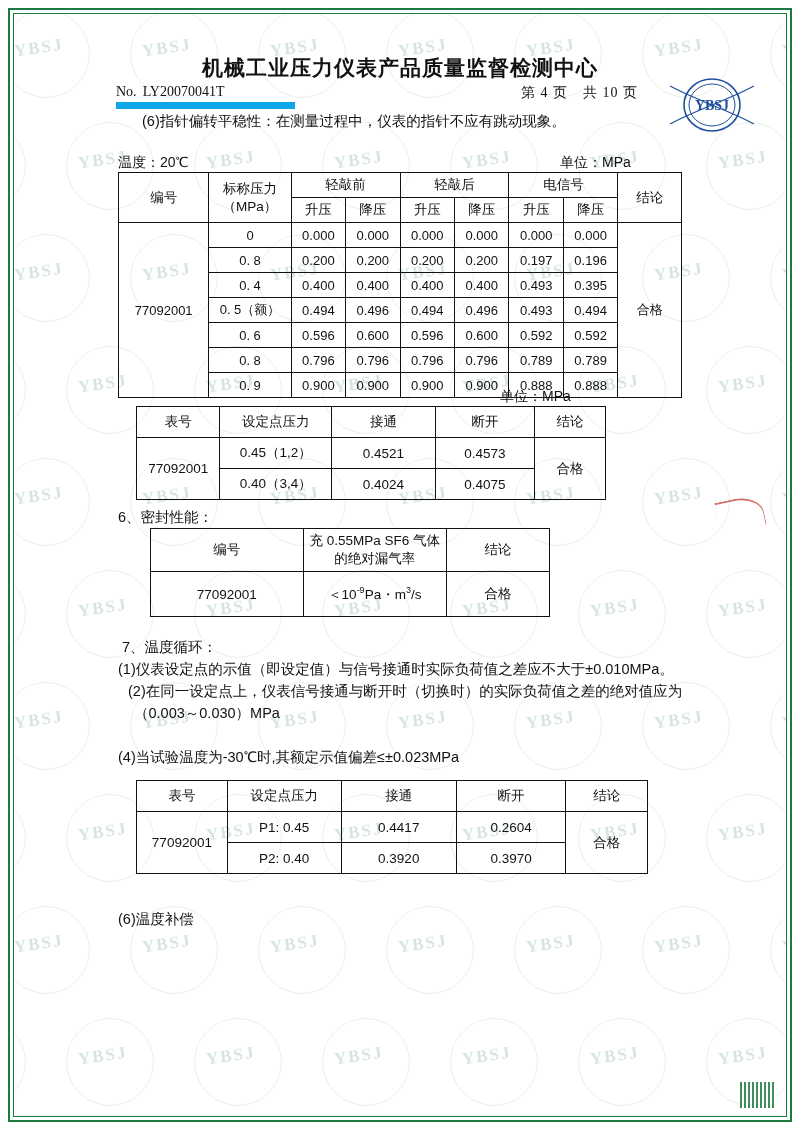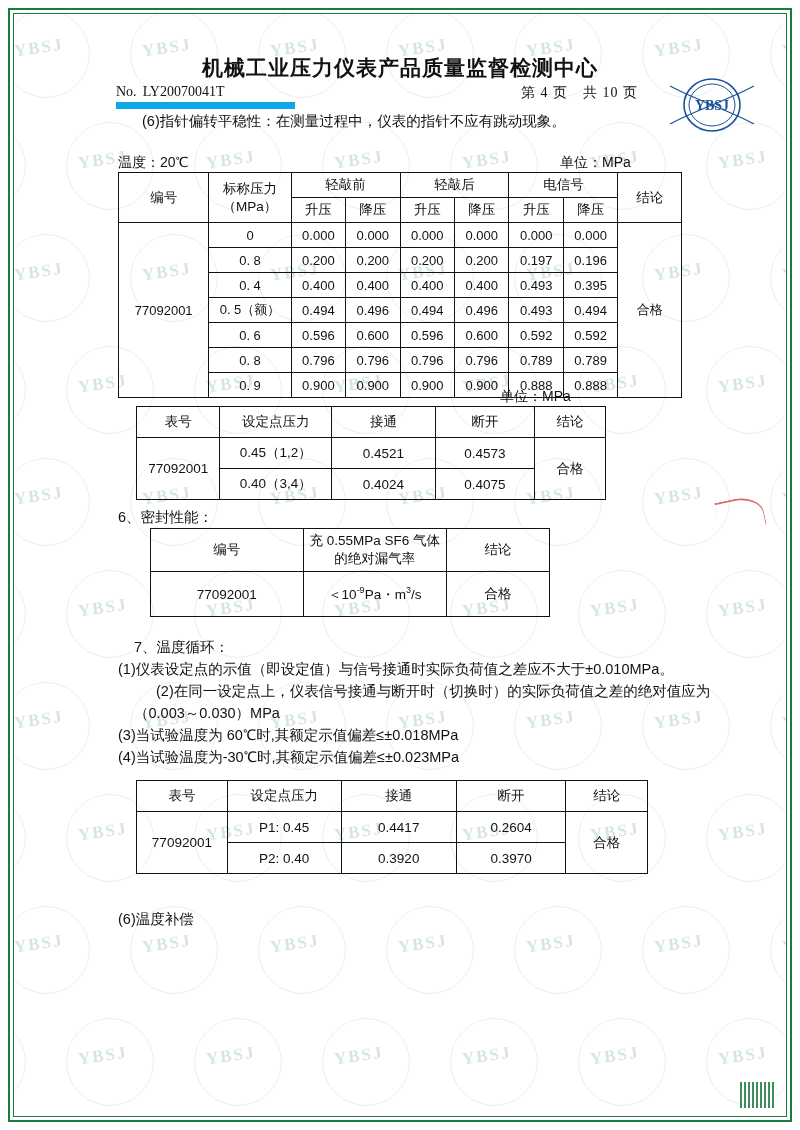--- a/index.html
+++ b/index.html
@@ -168,23 +168,23 @@
     left: 150px;
     width: 400px;
   }
   .tbl-seal td { font-size: 13.5px; }
   .tbl-seal .c1 { width: 160px; }
   .tbl-seal .c2 { width: 150px; }
   .tbl-seal .c3 { width: 110px; }
   .tbl-seal .r1 td { height: 38px; }
   .tbl-seal .r2 td { height: 40px; }
 
-  .sec-7 { top: 638px; left: 134px; }
+  .sec-7 { top: 638px; left: 122px; }
   .t-7-1 { top: 660px; left: 118px; }
-  .t-7-2 { top: 682px; left: 128px; margin-left: 28px; }
+  .t-7-2 { top: 682px; left: 128px; }
   .t-7-2b { top: 704px; left: 134px; }
   .t-7-3 { top: 726px; left: 118px; }
   .t-7-4 { top: 748px; left: 118px; }
 
   
   .tbl-cycle {
     position: absolute;
     top: 780px;
     left: 136px;
     width: 512px;
@@ -541,21 +541,20 @@
     </tbody>
   </table>
 
   <div class="red-scribble"></div>
   <div class="red-ink"></div>
 
   <div class="line-item sec-7">7、温度循环：</div>
   <div class="line-item t-7-1">(1)仪表设定点的示值（即设定值）与信号接通时实际负荷值之差应不大于±0.010MPa。</div>
   <div class="line-item t-7-2">(2)在同一设定点上，仪表信号接通与断开时（切换时）的实际负荷值之差的绝对值应为</div>
   <div class="line-item t-7-2b">（0.003～0.030）MPa</div>
-  <div class="line-item t-7-3">(3)当试验温度为 60℃时,其额定示值偏差≤±0.018MPa</div>
   <div class="line-item t-7-4">(4)当试验温度为-30℃时,其额定示值偏差≤±0.023MPa</div>
 
   <table class="tbl-cycle">
     <tbody>
       <tr>
         <td class="c1">表号</td>
         <td class="c2">设定点压力</td>
         <td class="c3">接通</td>
         <td class="c4">断开</td>
         <td class="c5">结论</td>

